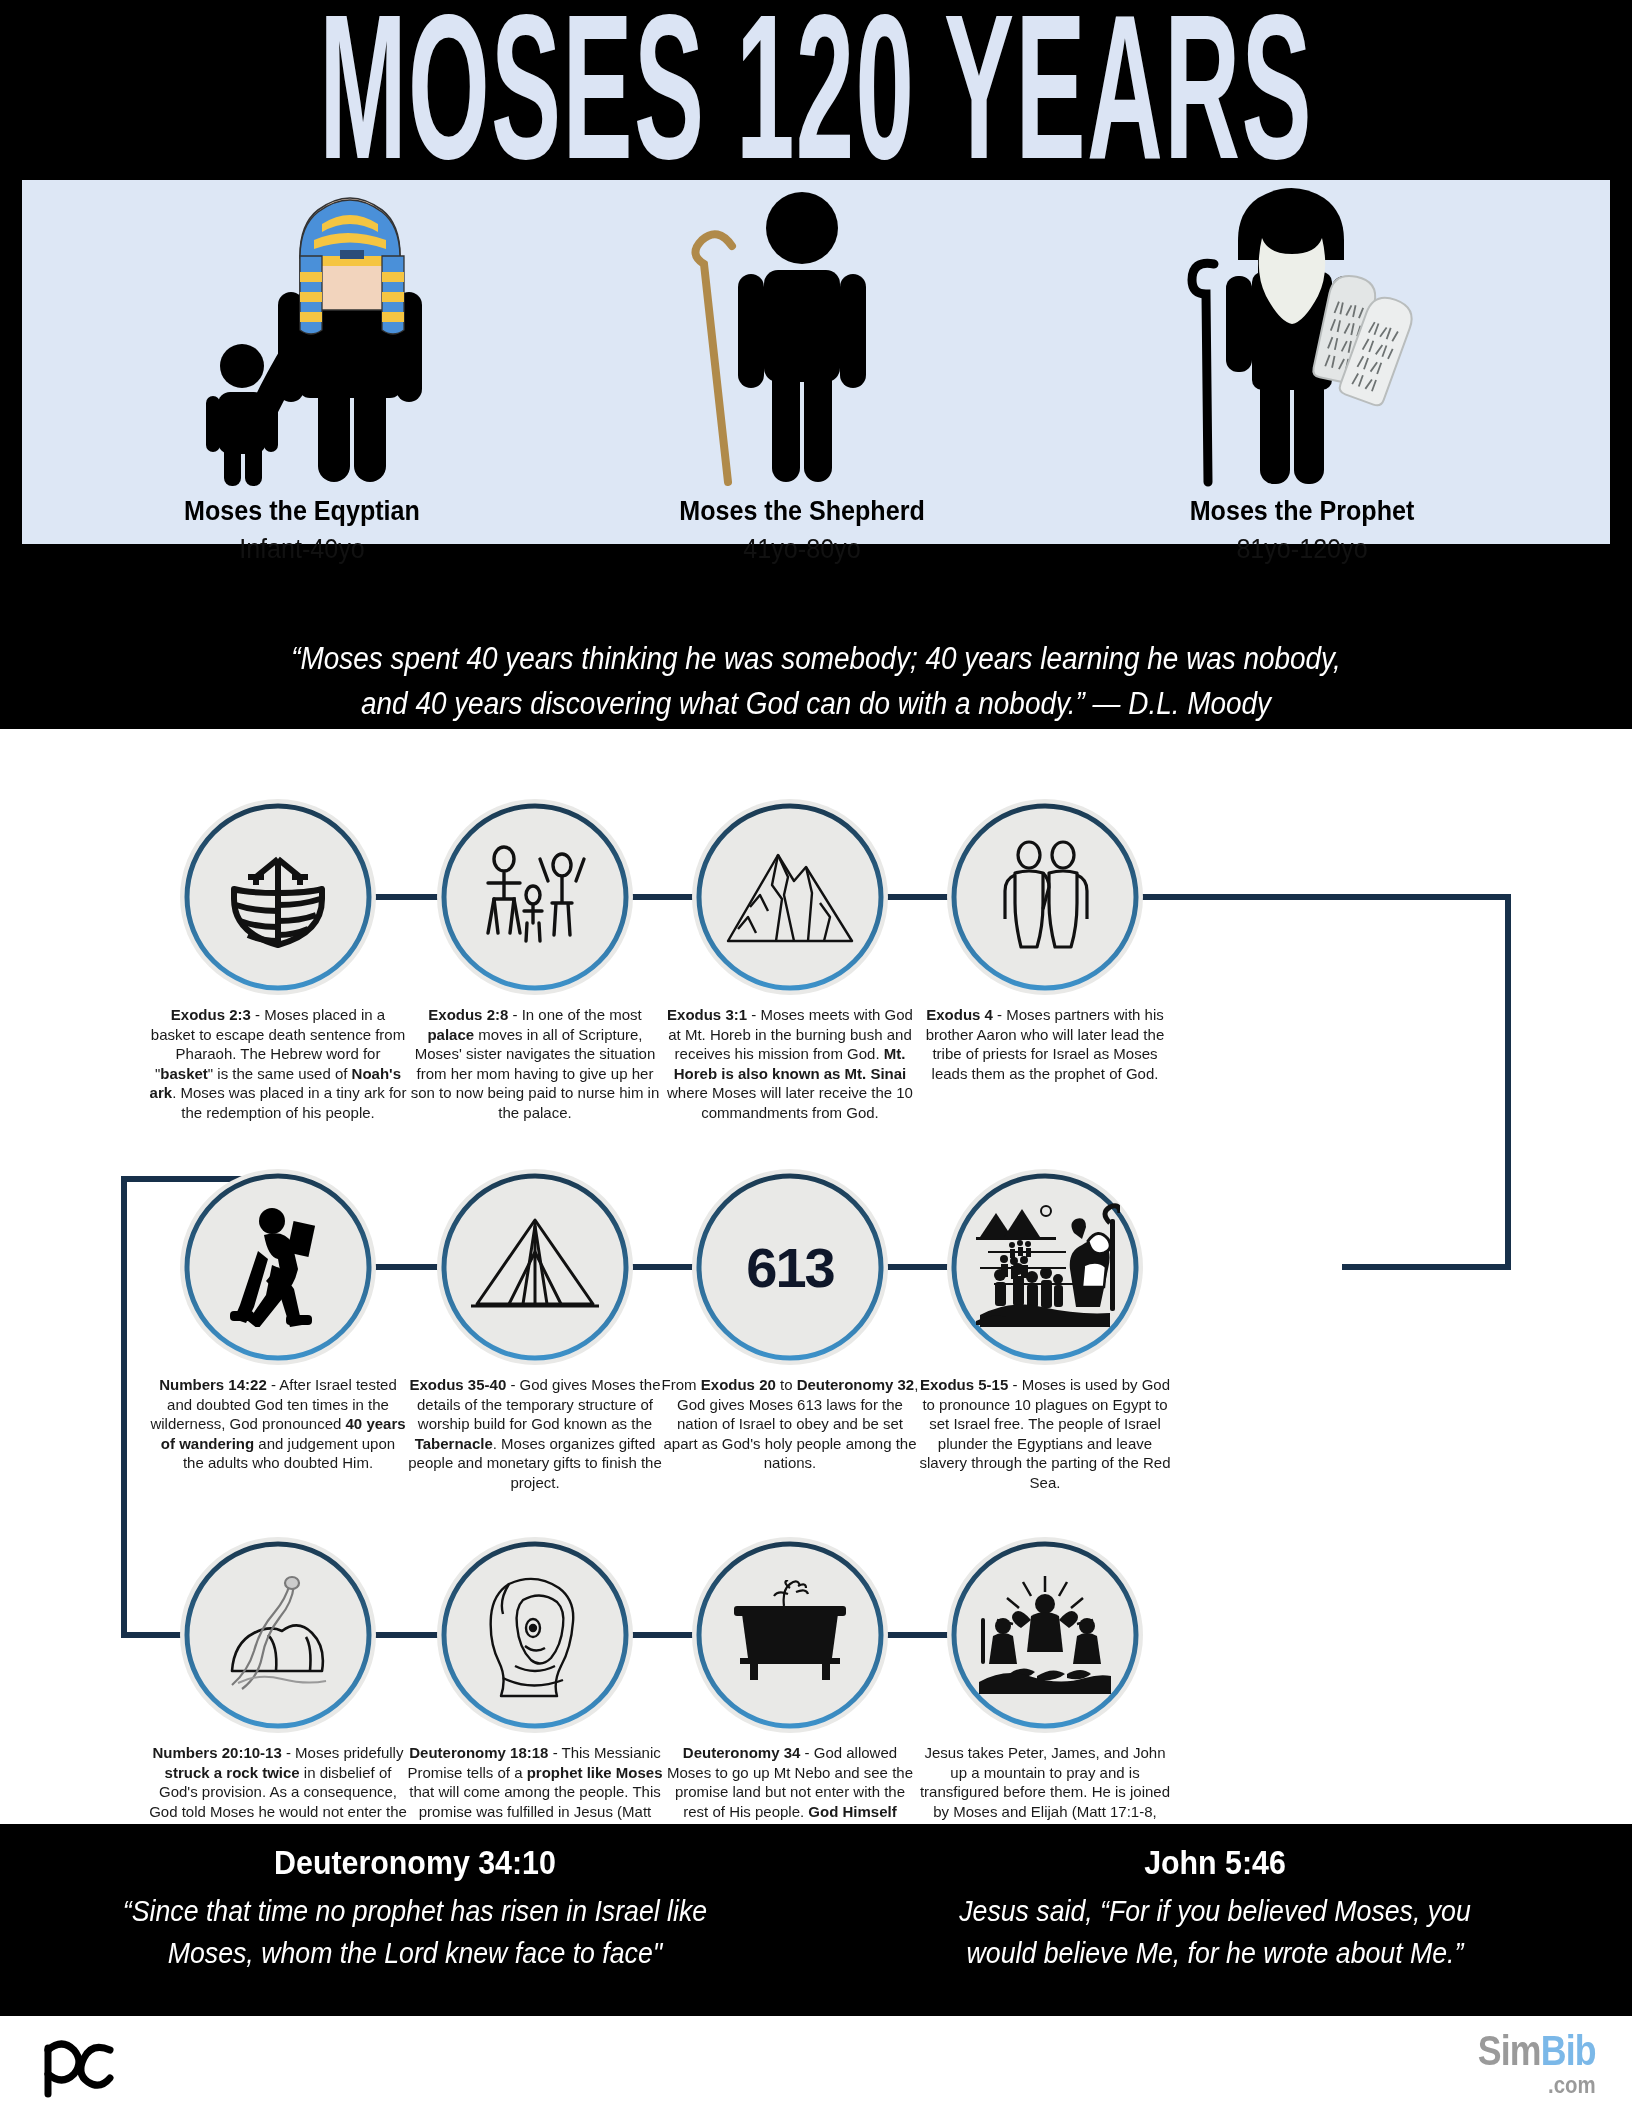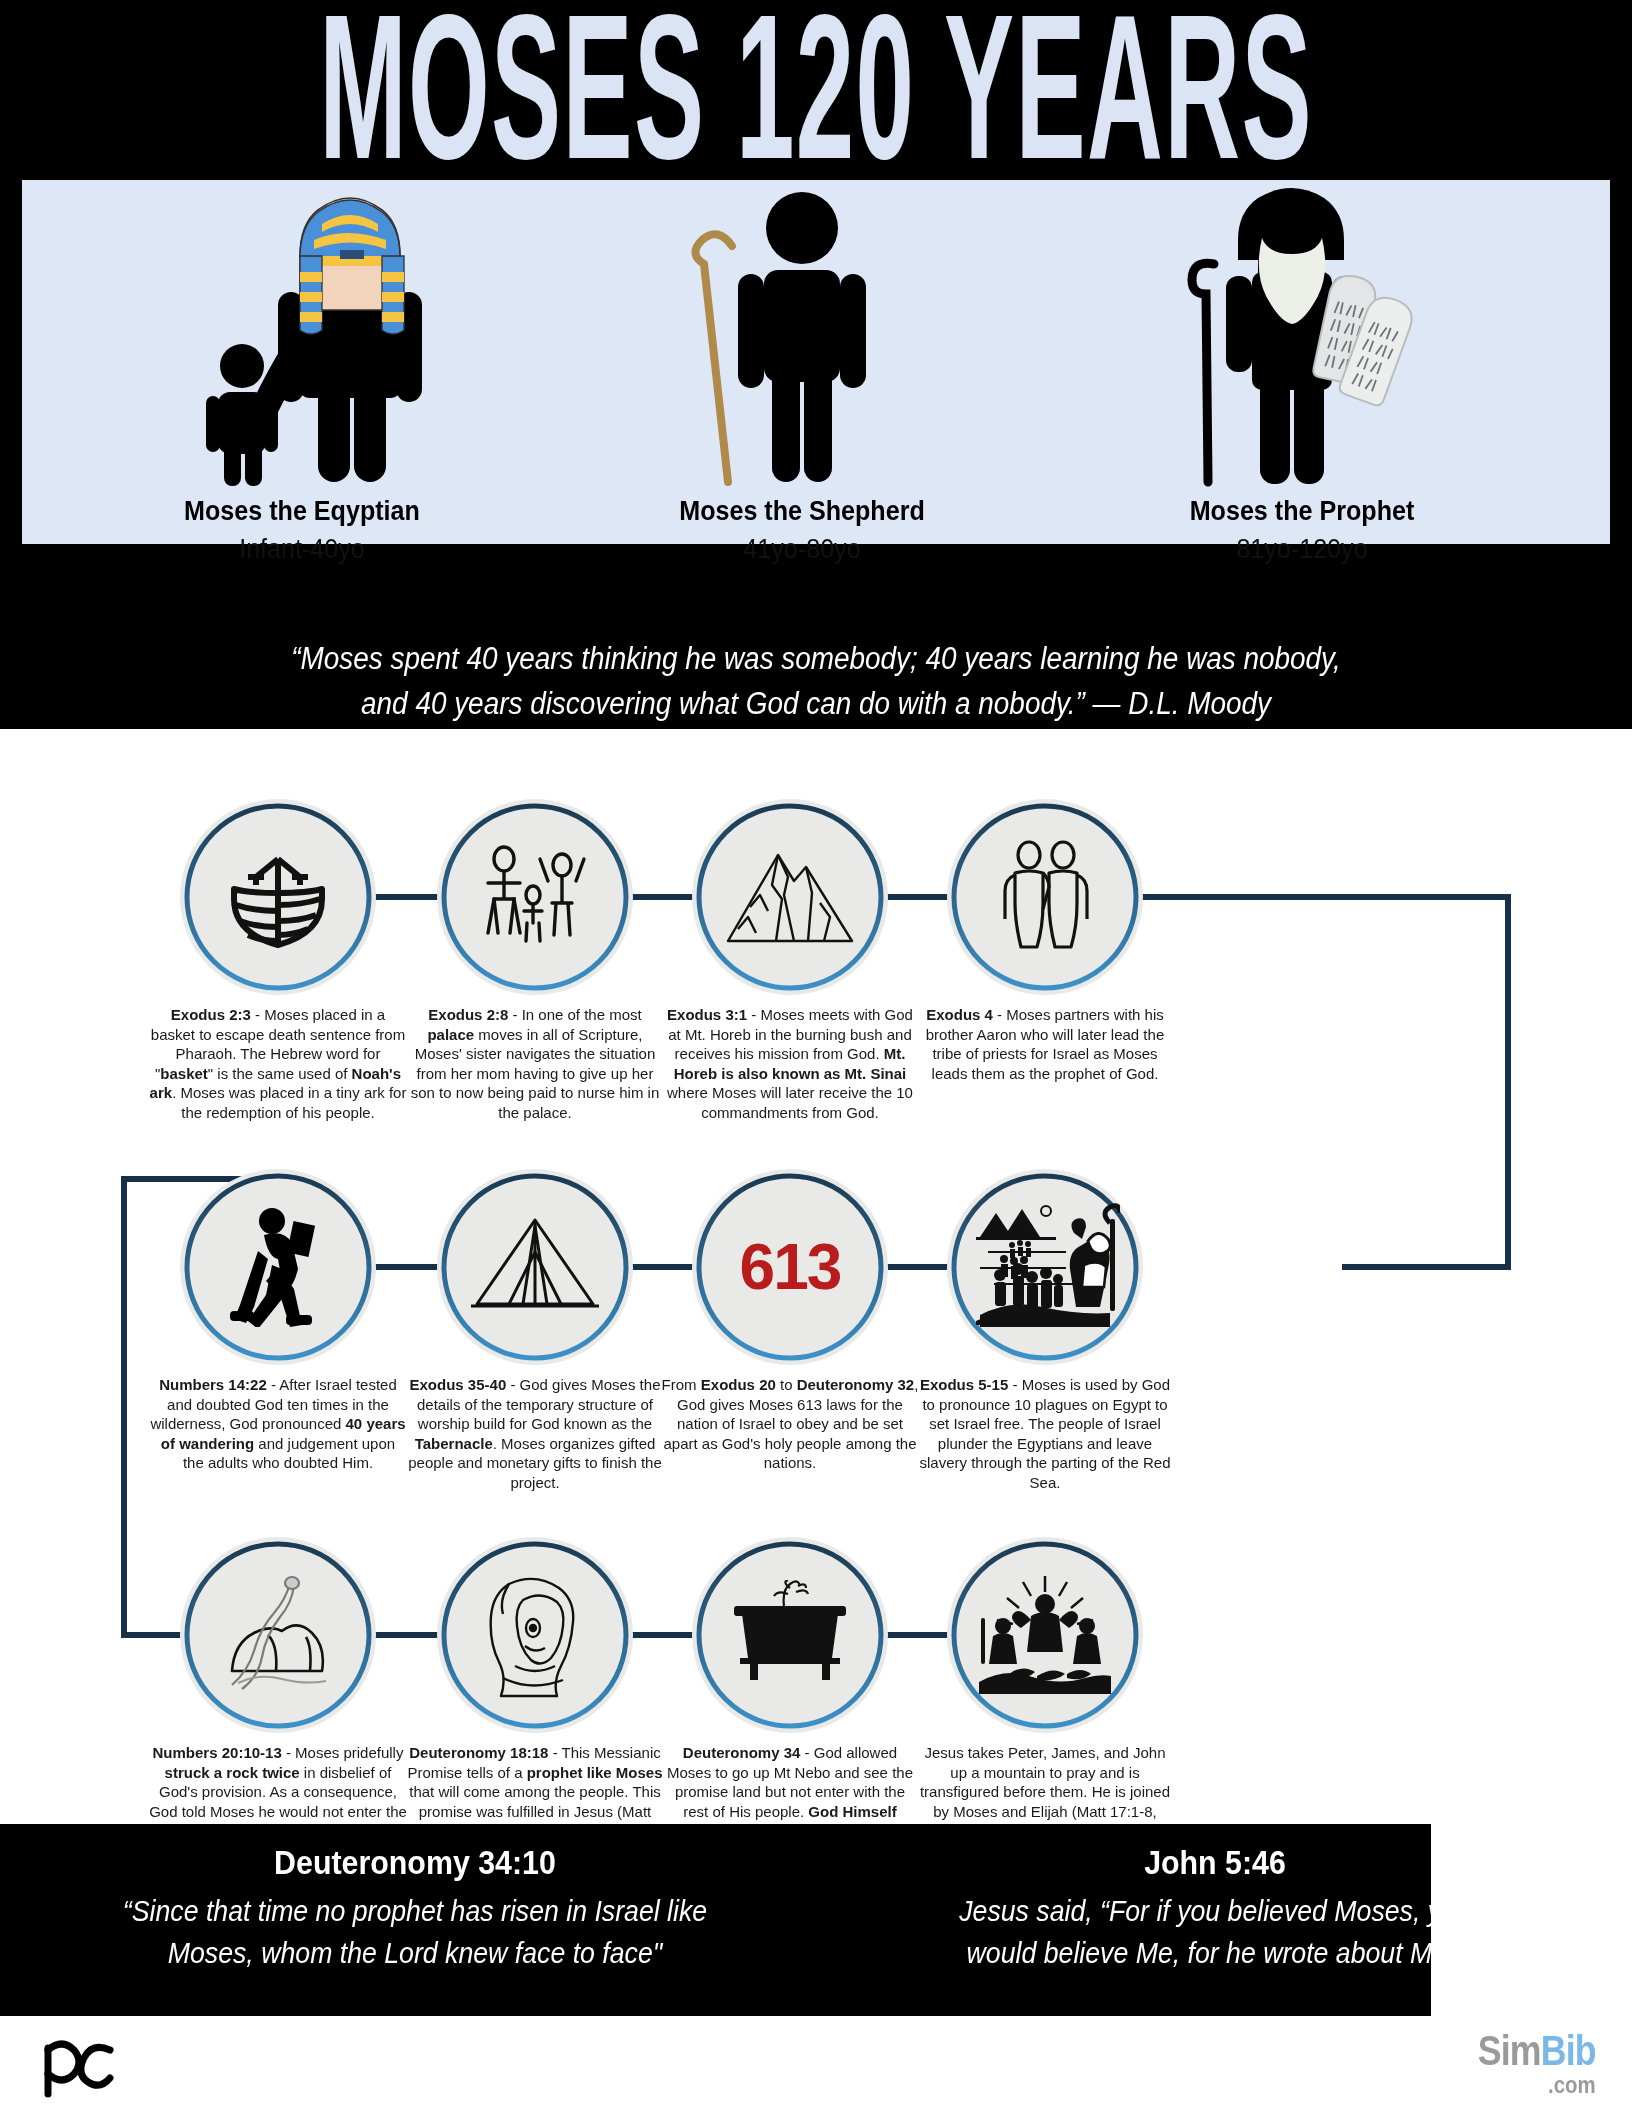--- a/index.html
+++ b/index.html
@@ -73,29 +73,29 @@
   .circle-art {
     position:absolute; left:18px; top:18px; width:160px; height:160px;
     display:flex; align-items:center; justify-content:center;
   }
   .node-cap {
     width:258px; margin-top:10px; text-align:center;
     font-size:15px; line-height:19.5px; color:#1a1a1a;
   }
   .node-cap b { font-weight:bold; }
   .big-number {
-    font-size:64px; font-weight:bold; color:#b91c1c;
+    font-size:56px; font-weight:bold; color:#0f172a;
     font-family:"Liberation Sans", sans-serif;
     letter-spacing:-2px;
     text-align:right;
   }
 
   
   #verses-band {
-    position:absolute; left:0; top:1824px; width:1431px; height:192px; background:#000;
+    position:absolute; left:0; top:1824px; width:1632px; height:192px; background:#000;
   }
   .verse-col { position:absolute; top:20px; width:760px; color:#fff; text-align:center; }
   #verse-col-0 { left:35px; }
   #verse-col-1 { left:835px; }
   .verse-ref {
     font-size:33px; font-weight:bold; margin-bottom:8px;
     transform:scaleX(0.92); transform-origin:center;
   }
   .verse-text {
     font-size:29px; font-style:italic; line-height:42px;

